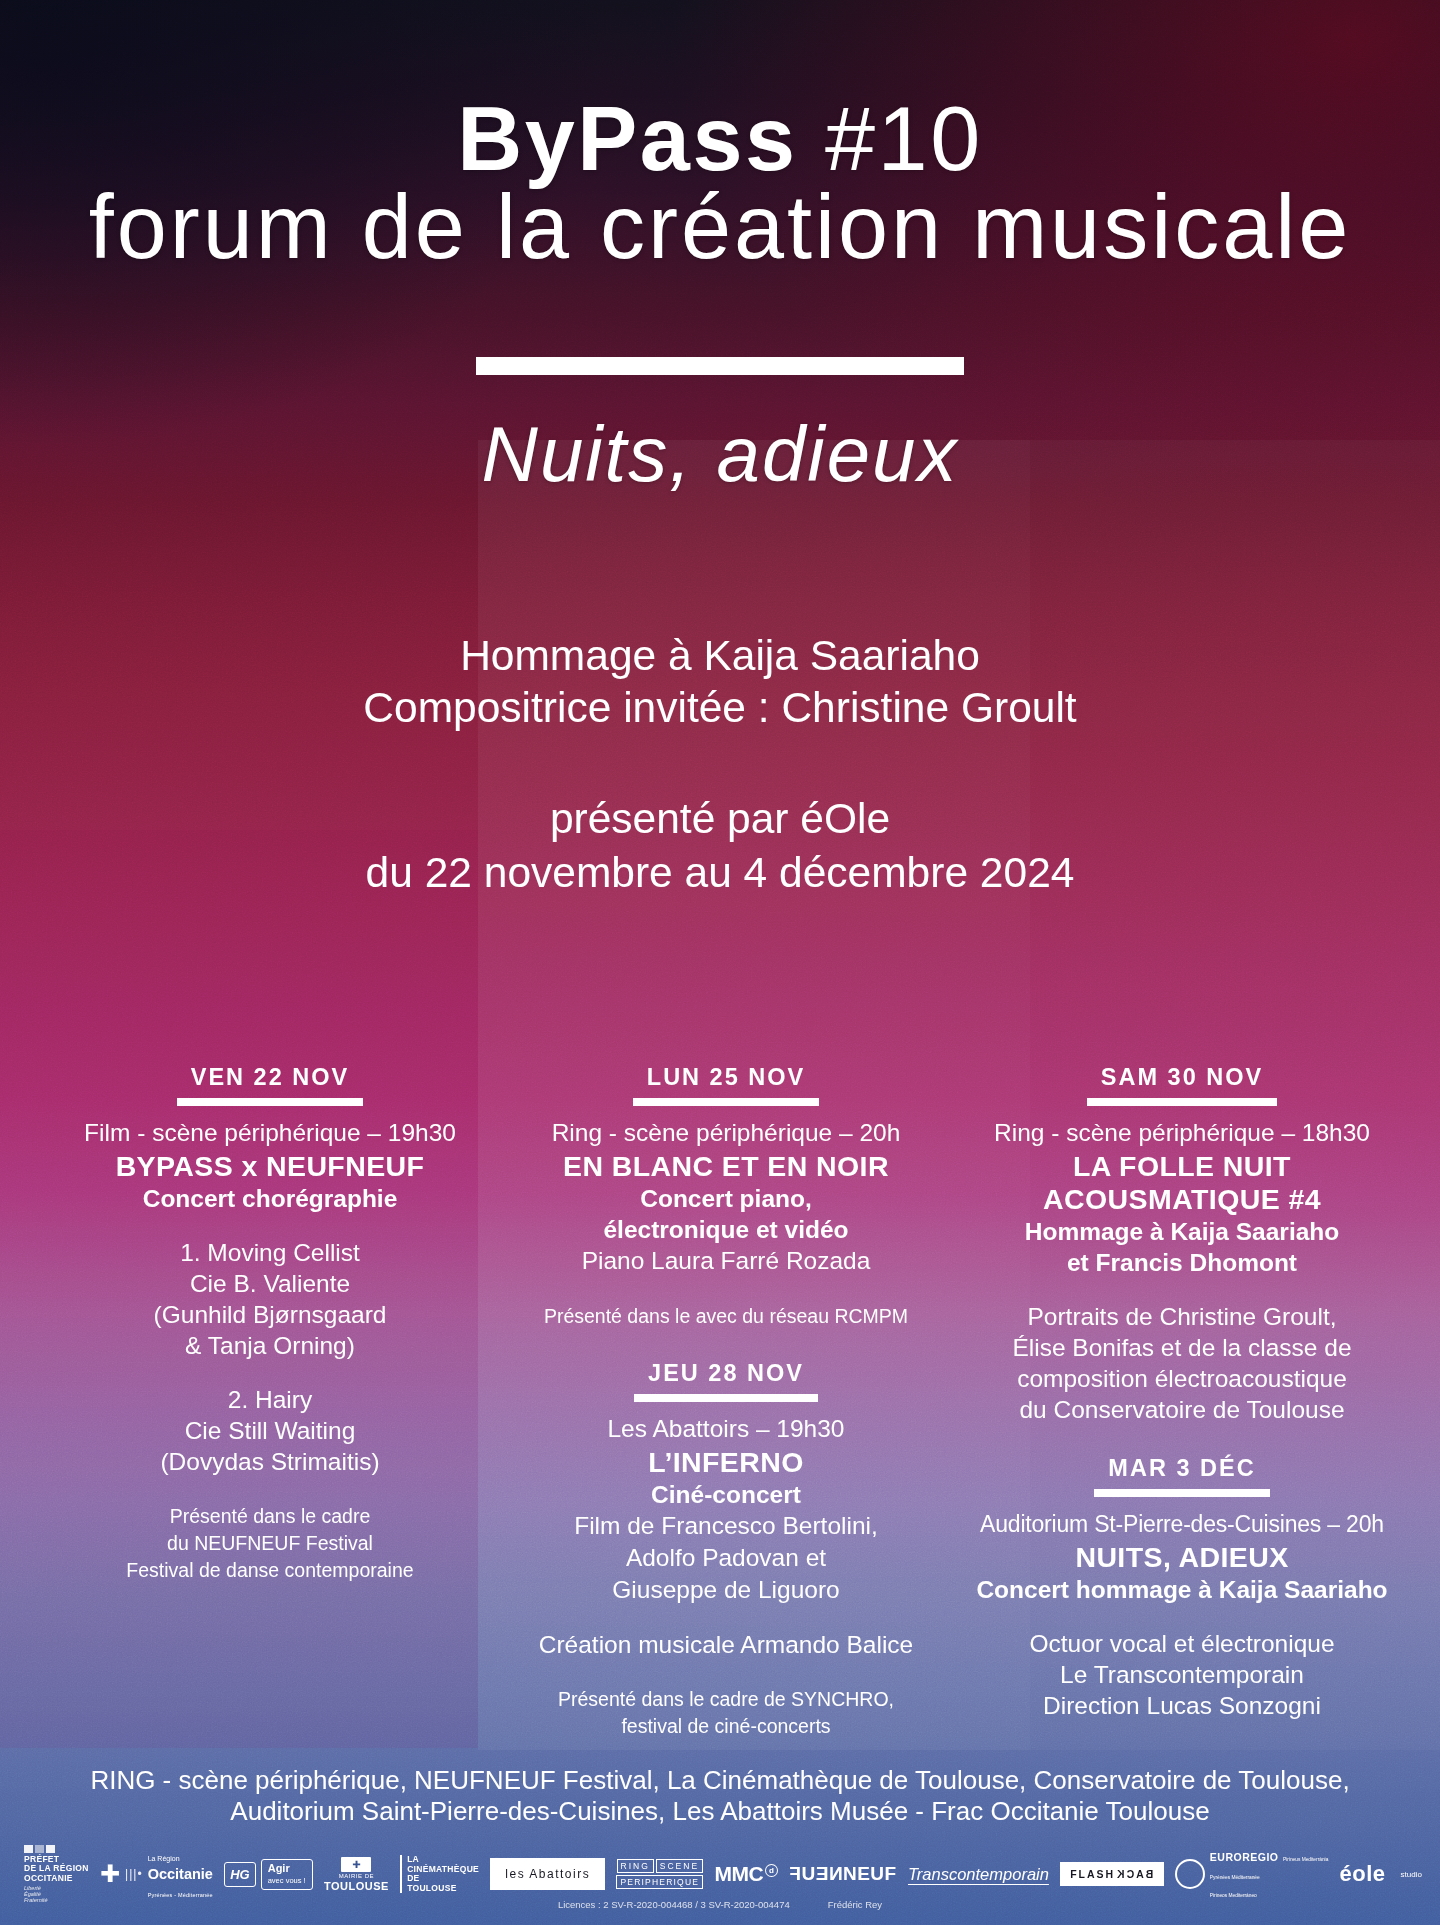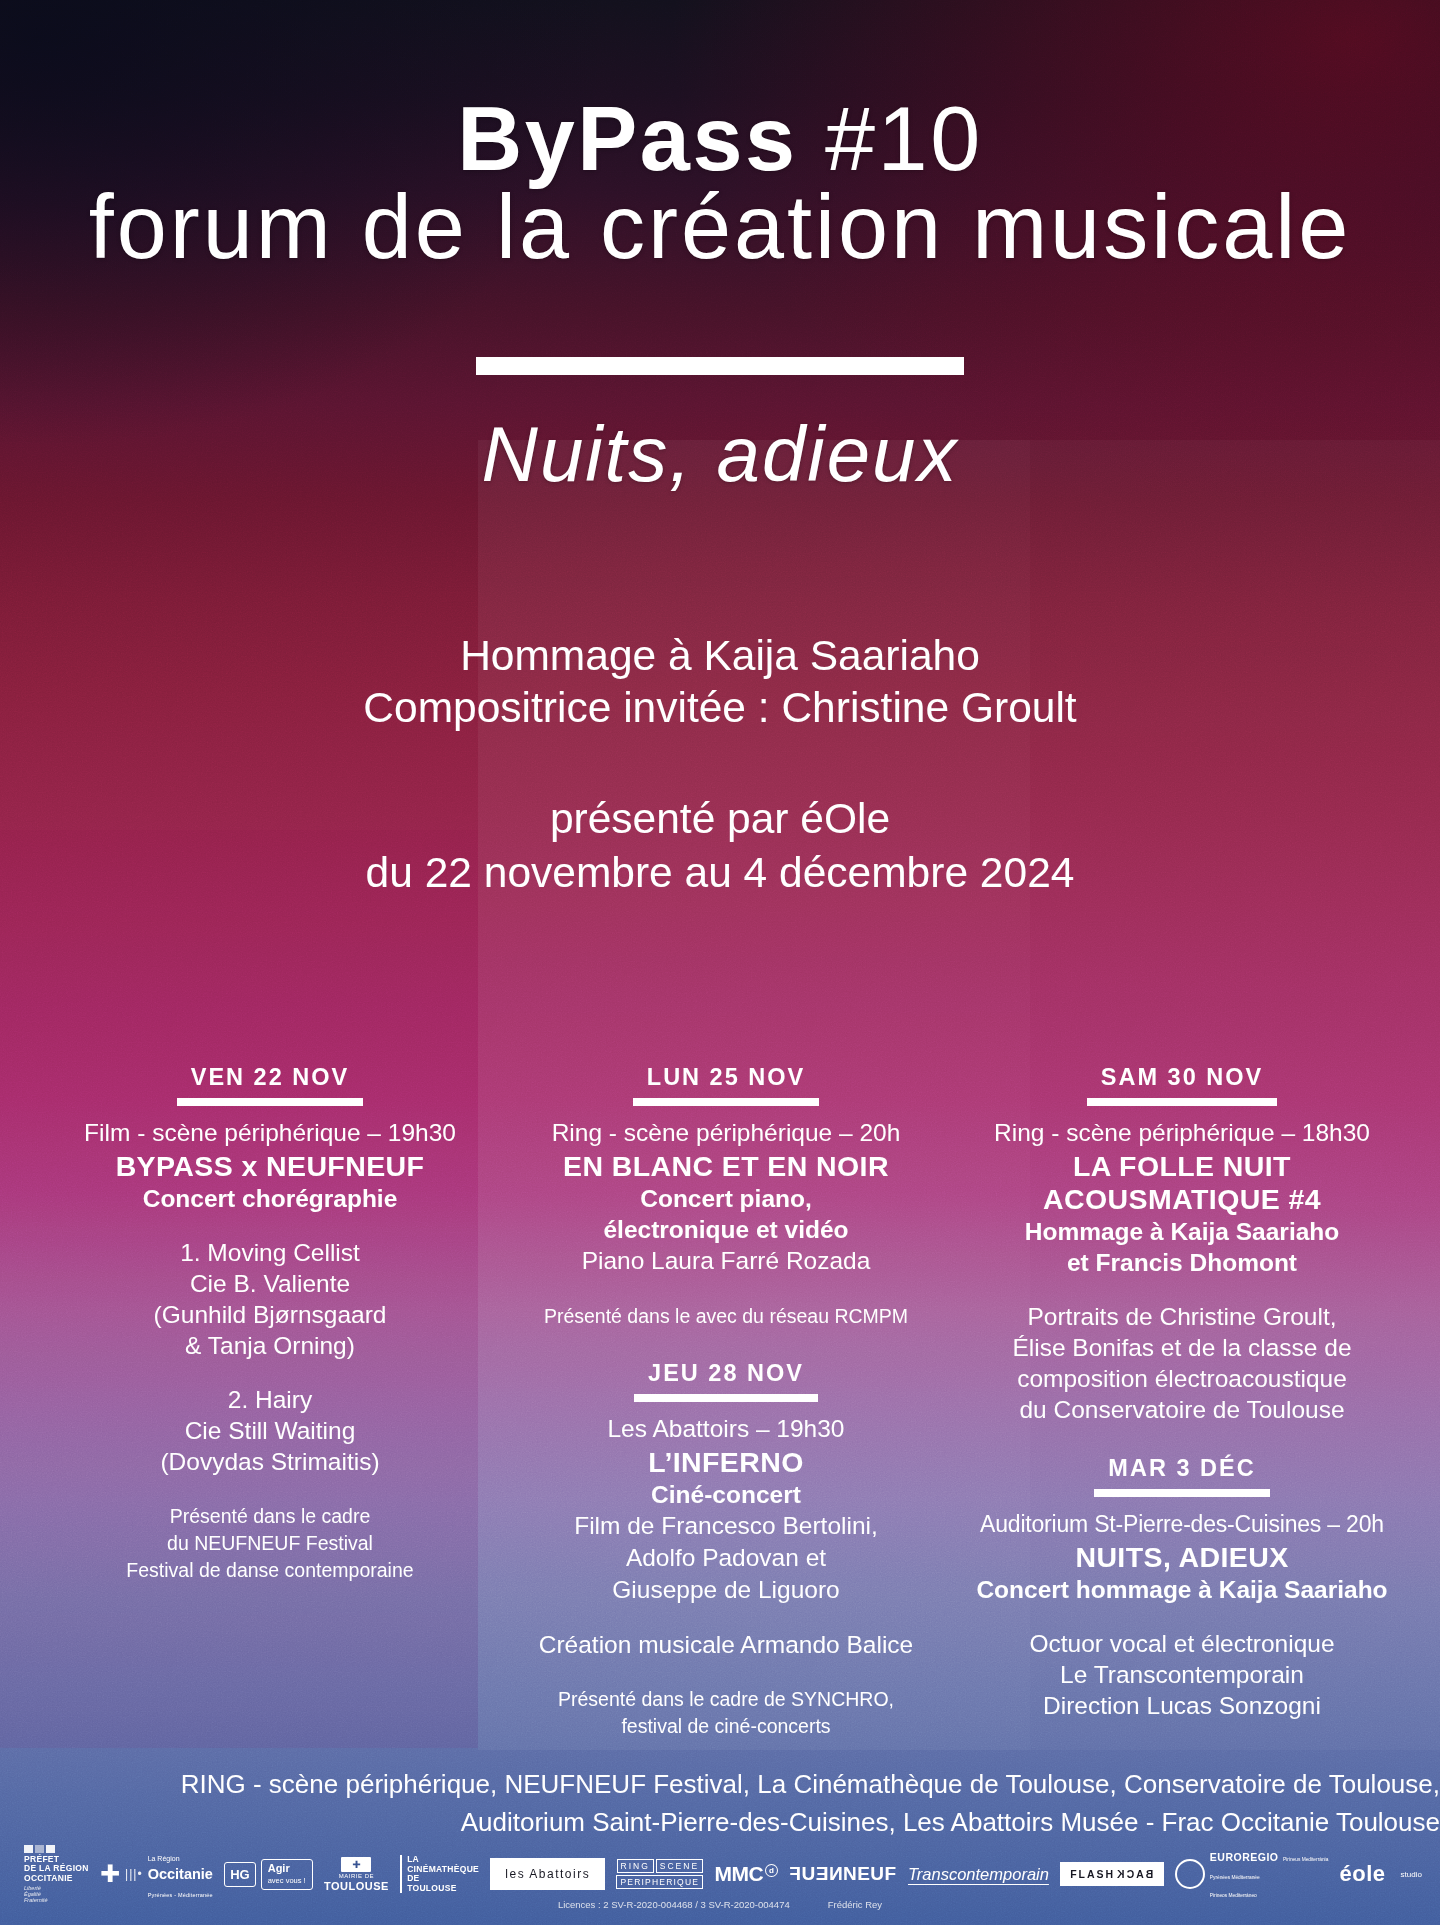--- a/index.html
+++ b/index.html
@@ -42,39 +42,39 @@
     padding:0 14px 7px;border-bottom:8px solid #fff;}
   .ev-venue{margin-top:11px;font-size:24.5px;line-height:32px;}
   .ev-venue.tight{font-size:23px;letter-spacing:-.2px;}
   .ev-title{margin-top:1px;font-weight:700;font-size:28.5px;line-height:33px;letter-spacing:.4px;}
   .ev-genre{font-weight:700;font-size:24.5px;line-height:31px;}
   .ev-credits{font-size:24.5px;line-height:32px;}
   .ev-para{margin-top:23px;font-size:24.5px;line-height:31px;}
   .ev-note{margin-top:26px;font-size:19.5px;line-height:27px;}
   .lines{white-space:pre-line;}
 
-  .venues{position:absolute;top:1765px;left:0;right:0;text-align:right;
-    font-size:26px;line-height:38px;}
+  .venues{position:absolute;top:1765px;left:0;right:0;text-align:center;
+    font-size:26px;line-height:31px;}
 
   .logo-bar{position:absolute;left:24px;right:18px;top:1843px;height:62px;
     display:flex;align-items:center;justify-content:space-between;gap:4px;}
   .logo{display:flex;align-items:center;gap:5px;color:#fff;flex:0 0 auto;}
   .prefet{flex-direction:column;align-items:flex-start;gap:2px;}
   .flag{display:flex;gap:2px;}
   .flag i{display:block;width:9px;height:8px;background:#fff;opacity:.92;}
   .flag i.mid{opacity:.5;}
   .prefet-lines{font-size:8.5px;font-weight:700;line-height:9.5px;letter-spacing:.3px;text-align:left;}
   .motto{font-size:5.5px;font-style:italic;line-height:6px;opacity:.85;text-align:left;}
   .oc-cross{font-size:24px;line-height:24px;}
   .oc-bars{font-size:12px;letter-spacing:1px;opacity:.9;}
   .oc-text{text-align:left;}
   .oc-small{font-size:7px;line-height:8px;}
   .oc-name{font-size:14.5px;font-weight:700;line-height:15px;}
   .oc-sub{font-size:5.5px;line-height:6.5px;letter-spacing:.2px;}
-  .hg-box{border:1.5px solid #fff;border-radius:3px;padding:4px 5px;font-size:13px;font-weight:700;}
+  .hg-box{border:1.5px solid #fff;border-radius:3px;padding:4px 5px;font-size:13px;font-style:italic;font-weight:700;}
   .hg-agir{border:1.5px solid #fff;border-radius:3px;padding:3px 6px;text-align:left;line-height:10px;}
   .hg-agir b{font-size:11px;display:block;}
   .hg-agir span{font-size:7.5px;}
   .tls{flex-direction:column;gap:1px;}
   .tls-flag{width:30px;height:15px;background:#fff;color:#35508e;font-size:10px;line-height:15px;text-align:center;border-radius:1px;}
   .tls-l1{font-size:6px;letter-spacing:.5px;}
   .tls-l2{font-size:11px;font-weight:700;letter-spacing:.5px;}
   .cin{border-left:2px solid #fff;padding-left:5px;text-align:left;
     font-size:8.5px;font-weight:700;line-height:9.5px;letter-spacing:.3px;}
   .abt{background:#fff;color:#15151f;font-size:12px;letter-spacing:1.5px;padding:9px 15px;}

